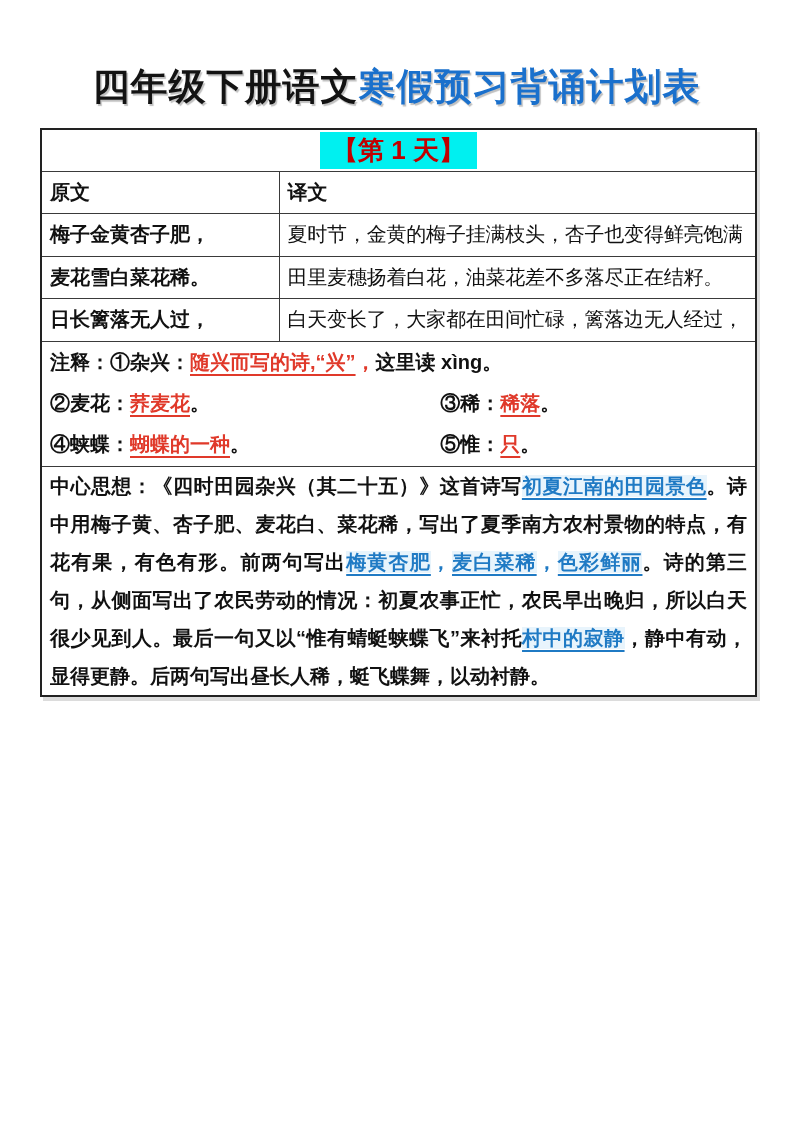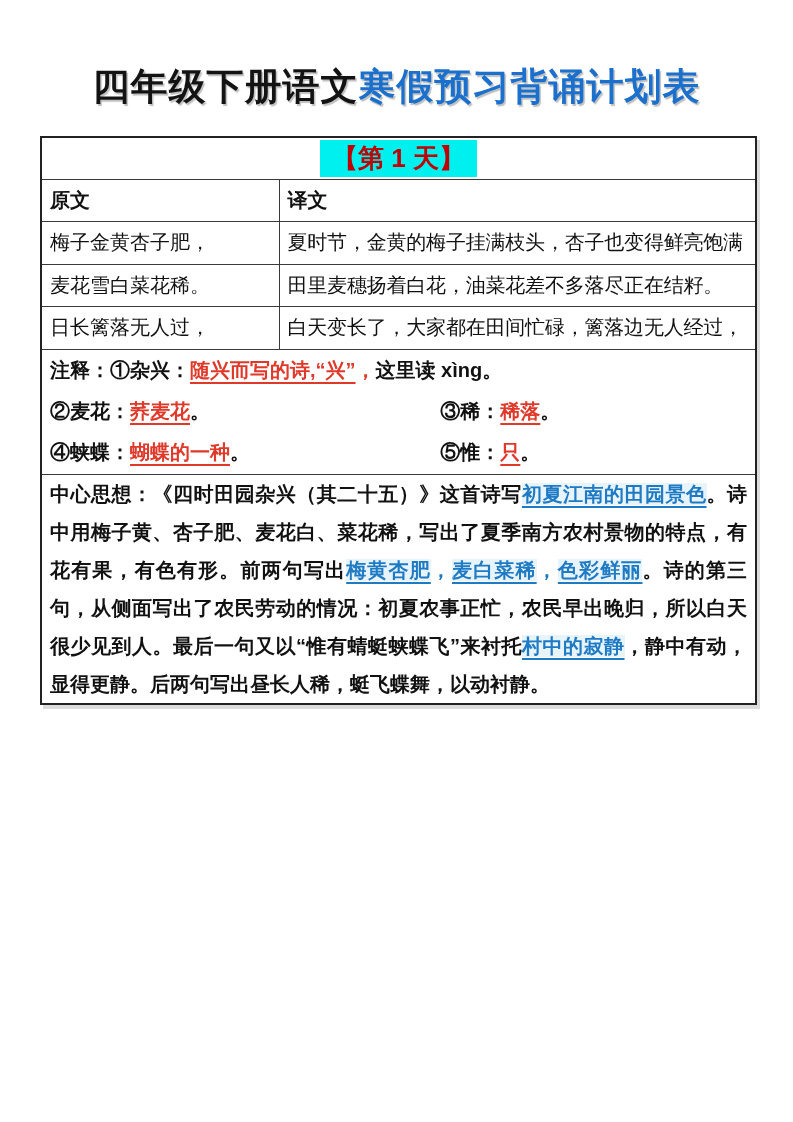--- a/index.html
+++ b/index.html
@@ -11,21 +11,21 @@
   .doc-title{
     position:absolute;top:62px;left:0;width:100%;
     text-align:center;font-size:37px;font-weight:900;letter-spacing:1px;
     text-shadow:1.5px 2px 1px rgba(0,0,0,0.25);
     white-space:nowrap;
   }
   .doc-title .t-black{color:#131313;}
   .doc-title .t-blue{color:#1a70cc;}
   
   table.sheet{
-    position:absolute;left:40px;top:136px;width:715px;
+    position:absolute;left:40px;top:128px;width:715px;
     border-collapse:collapse;table-layout:fixed;
     box-shadow:3px 4px 0 #dcdcdc;
   }
   table.sheet td{
     border:1px solid #3a3a3a;
     vertical-align:middle;
     font-size:20px;
     padding:0 8px;
     overflow:hidden;
   }
@@ -37,21 +37,21 @@
     font-size:26px;font-weight:800;padding:3px 12px;line-height:1.2;
   }
   
   .info-cell{font-weight:600;white-space:pre;}
   
   .poem-title-cell{text-align:center;font-size:22px;font-weight:700;}
   .seg-green{color:#2ead68;text-decoration:underline;text-underline-offset:4px;text-decoration-thickness:1.5px;}
   
   .col-header{font-size:21px;font-weight:700;}
   
-  .poem-cell{font-size:22px;font-weight:400;padding-left:6px;margin-top:39px;}
+  .poem-cell{font-size:22px;font-weight:700;padding-left:6px;margin-top:39px;}
   .trans-cell{font-size:17px;font-weight:500;padding-left:8px;letter-spacing:-0.2px;}
   
   .notes-cell{font-size:21px;font-weight:600;line-height:41px;padding:2px 10px;}
   .notes-grid{display:grid;grid-template-columns:56% 44%;}
   .seg-red{color:#e0392a;text-decoration:underline;text-underline-offset:5px;text-decoration-thickness:1.5px;}
   .seg-redplain{color:#e0392a;}
   
   .central-cell{
     font-size:21px;font-weight:600;line-height:38px;
     padding:8px 10px 10px 10px;vertical-align:top;

